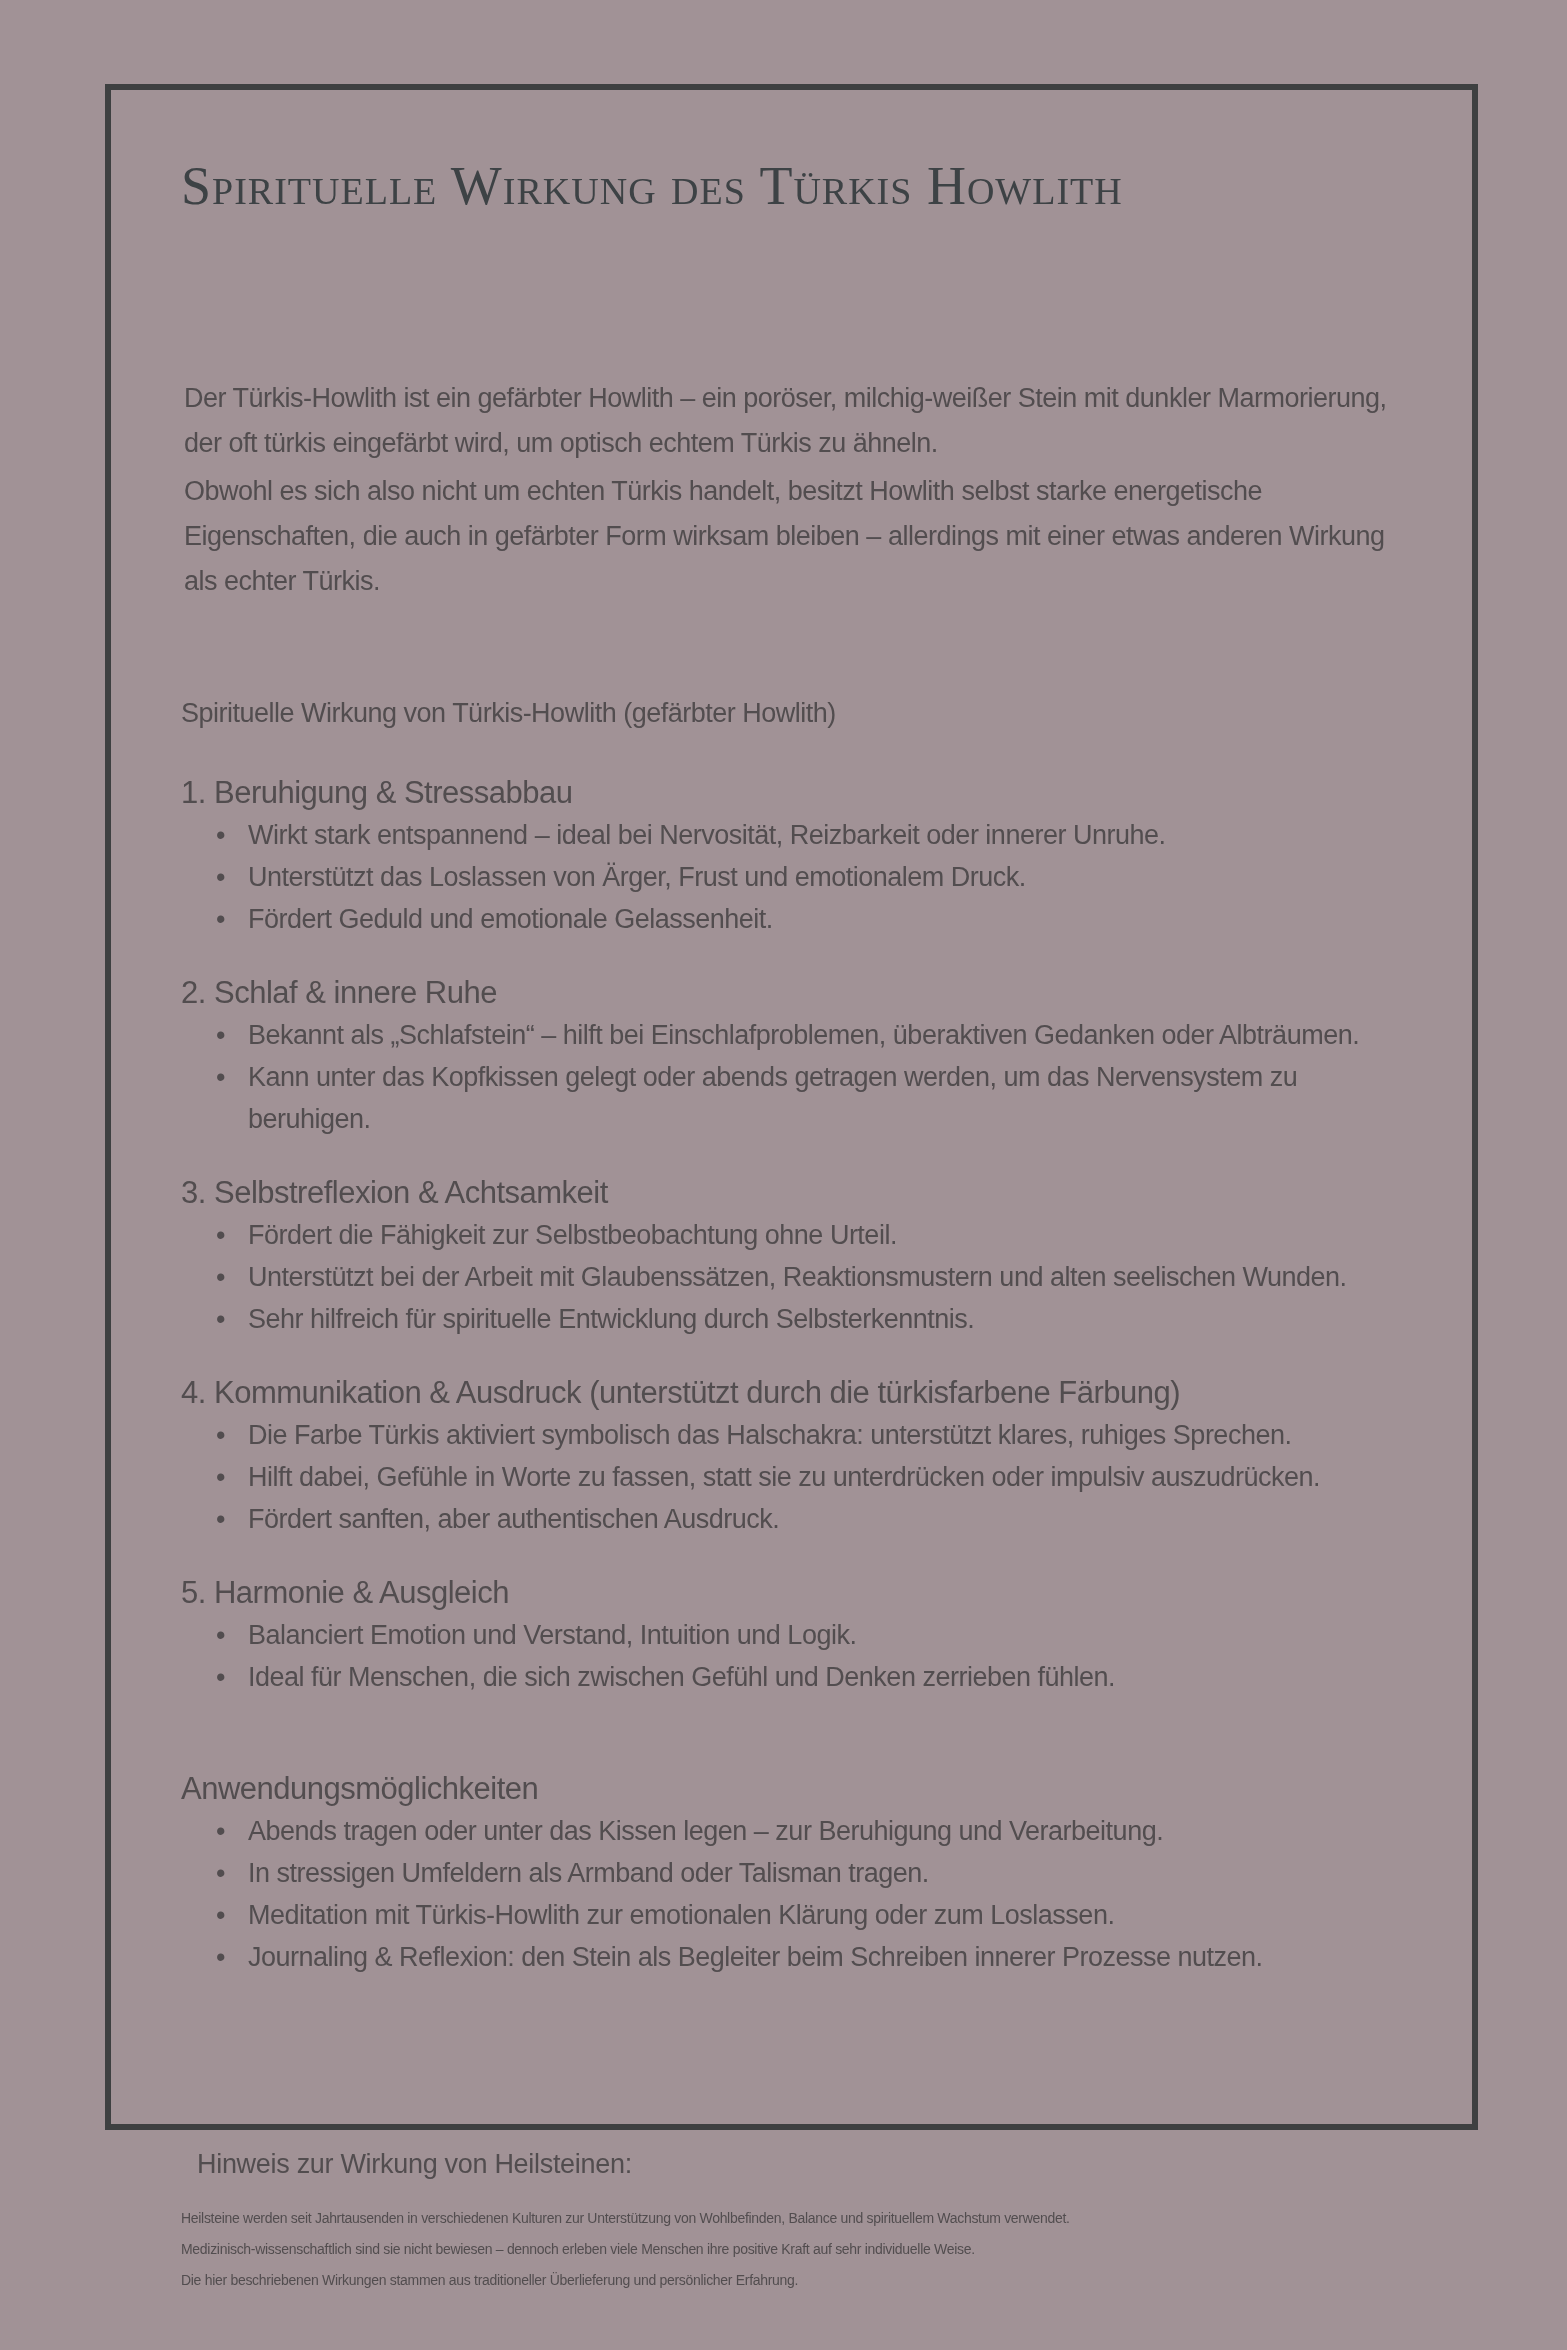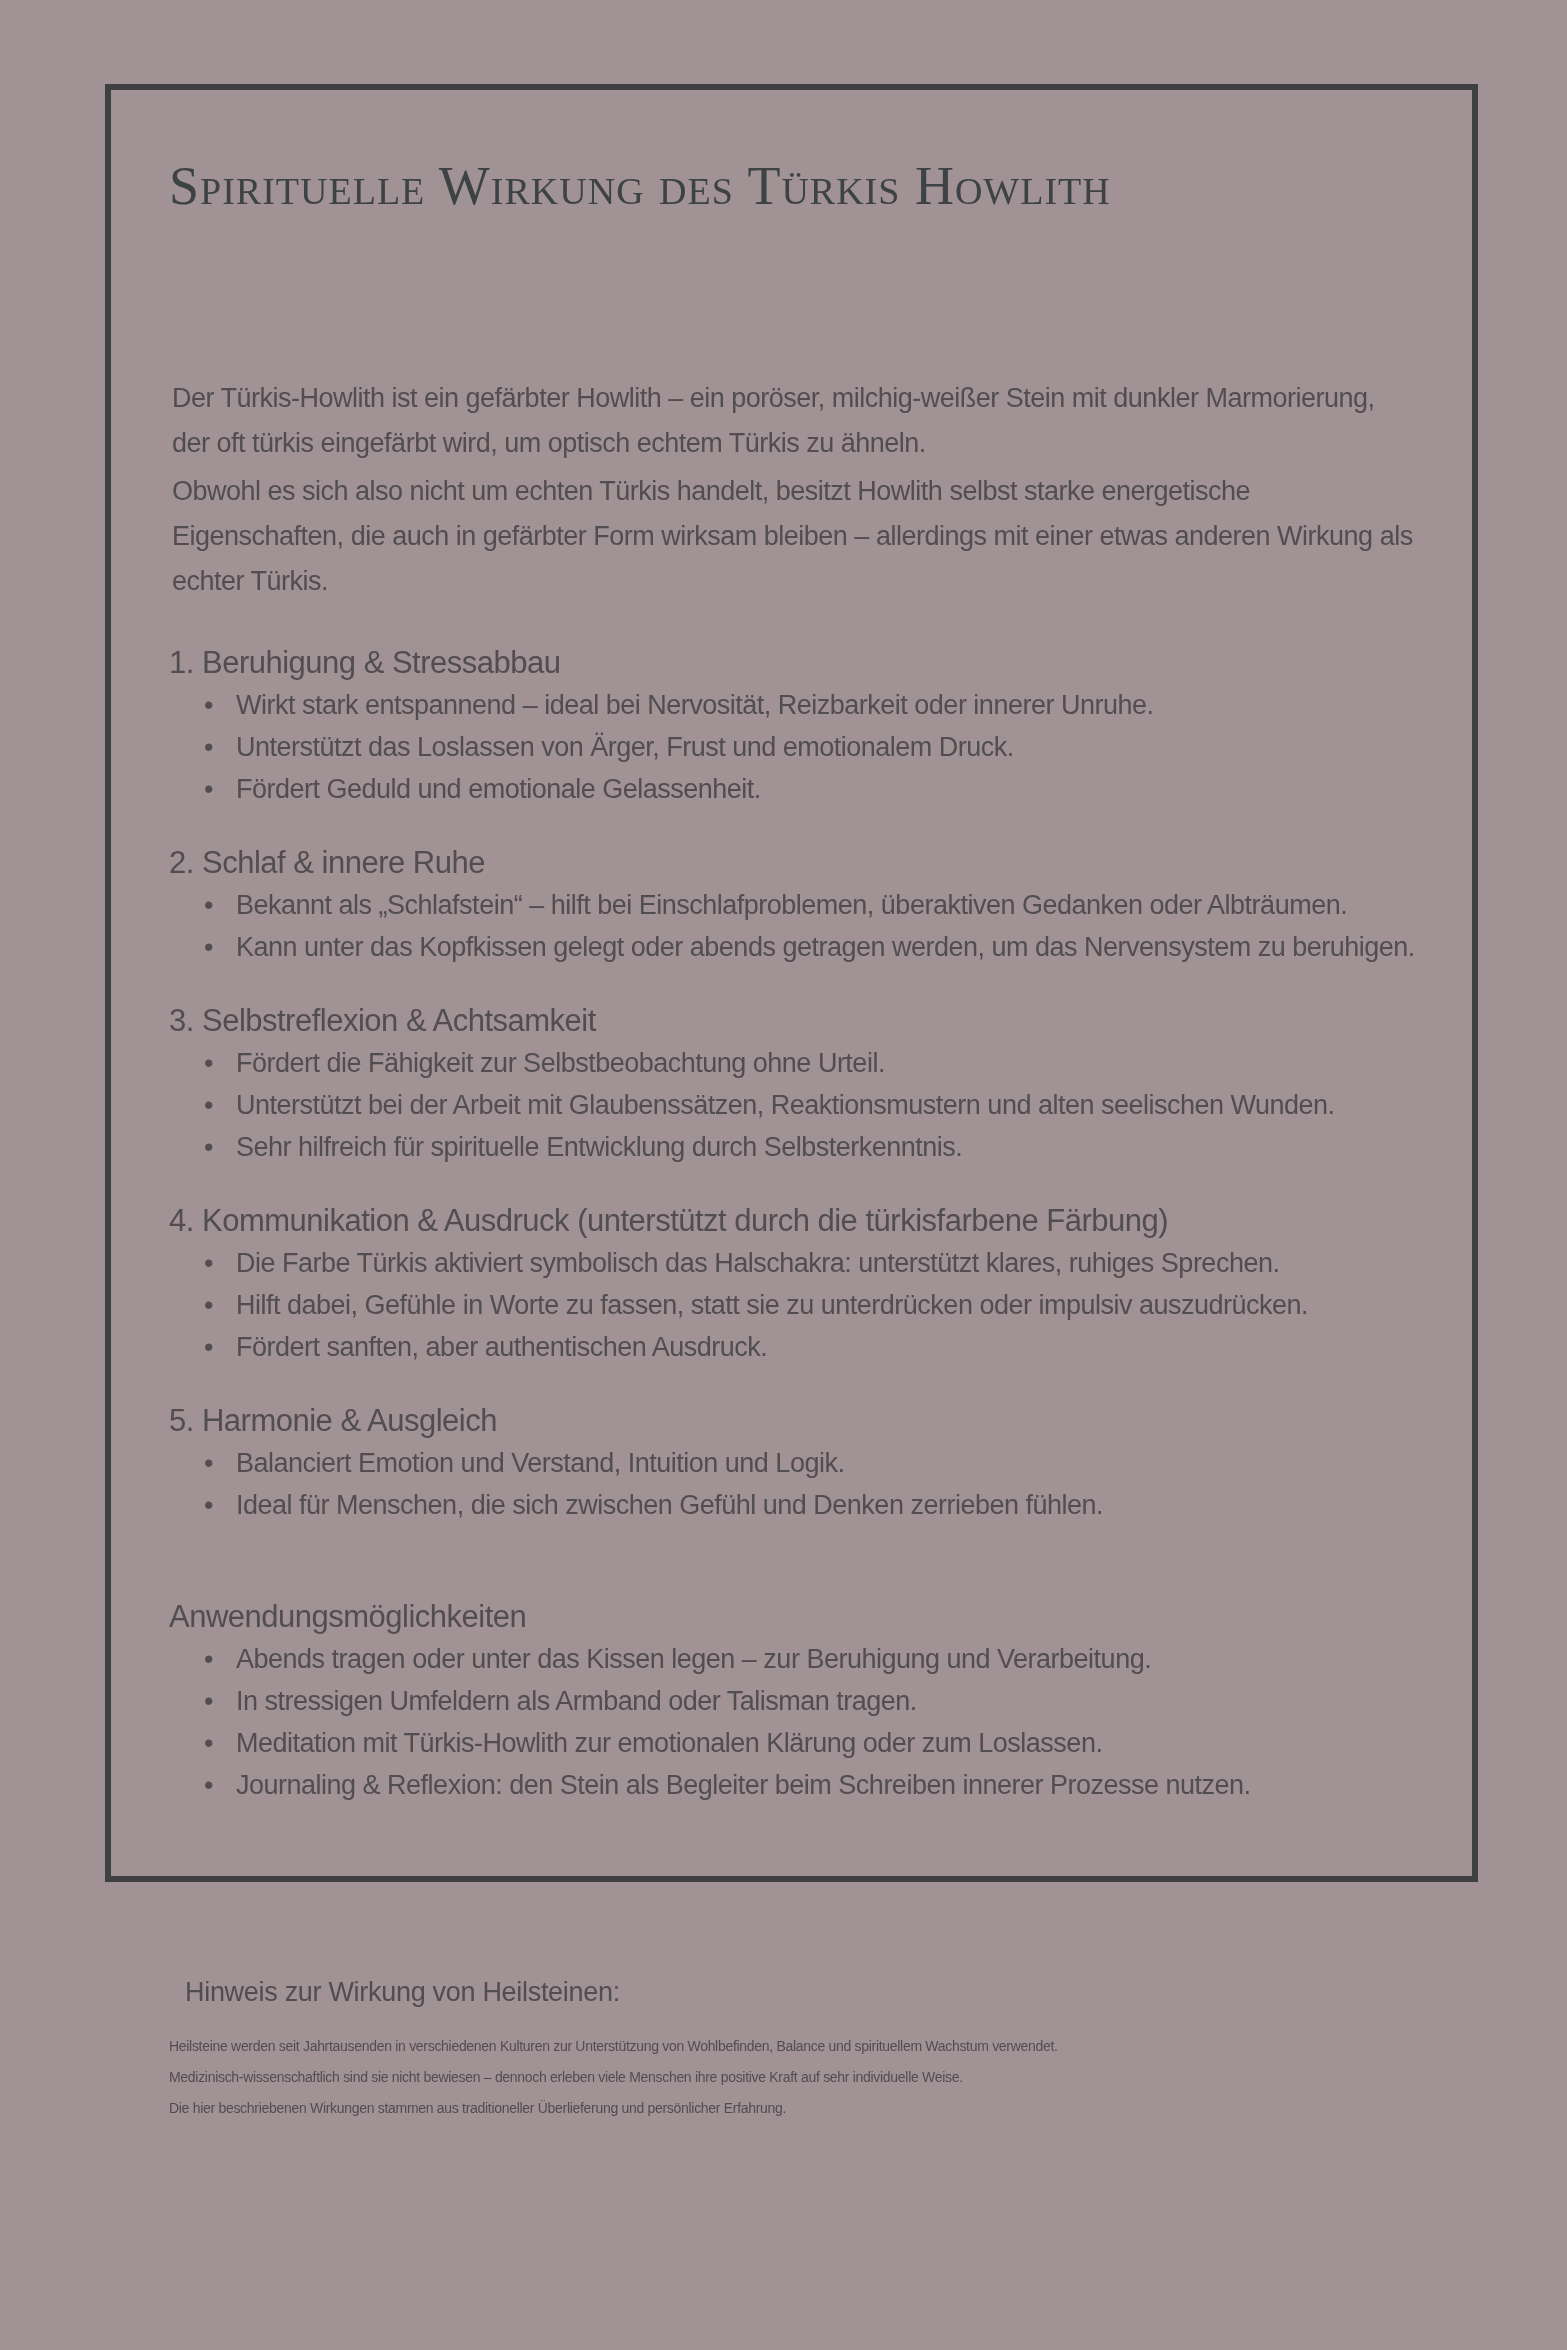--- a/index.html
+++ b/index.html
@@ -12,23 +12,24 @@
     background: #a19296;
     font-family: "Liberation Sans", sans-serif;
     position: relative;
     overflow: hidden;
   }
   .frame {
     position: absolute;
     left: 105px;
     top: 84px;
     width: 1373px;
-    height: 1798px;
+    height: 2046px;
     border: 6px solid #3e4041;
     box-sizing: border-box;
+    padding-left: 12px;
   }
   .content {
     padding: 64px 54px 0 58px;
     color: #524d4f;
   }
   .title {
     font-family: "Liberation Serif", serif;
     font-variant: small-caps;
     font-weight: normal;
     font-size: 54px;
@@ -104,20 +105,21 @@
 <div class="frame" style="border-color: rgb(62, 64, 65);">
   <div class="content" style="color: rgb(82, 77, 79);">
 
     <h1 class="title" style="color: rgb(61, 66, 69);">Spirituelle Wirkung des Türkis Howlith</h1>
 
     <div class="intro" id="intro">
         <p class="intro-p">Der Türkis-Howlith ist ein gefärbter Howlith – ein poröser, milchig-weißer Stein mit dunkler Marmorierung, der oft türkis eingefärbt wird, um optisch echtem Türkis zu ähneln.</p>
         <p class="intro-p">Obwohl es sich also nicht um echten Türkis handelt, besitzt Howlith selbst starke energetische Eigenschaften, die auch in gefärbter Form wirksam bleiben – allerdings mit einer etwas anderen Wirkung als echter Türkis.</p>
       </div>
 
+    <div class="section-heading">Spirituelle Wirkung von Türkis-Howlith (gefärbter Howlith)</div>
 
     <div id="sections">
         <div class="section">
           <h2 class="sec-head">1. Beruhigung &amp; Stressabbau</h2>
           <ul class="bullets">
             <li>
               <span class="dot">•</span>
               <span class="txt">Wirkt stark entspannend – ideal bei Nervosität, Reizbarkeit oder innerer Unruhe.</span>
             </li>
             <li>

